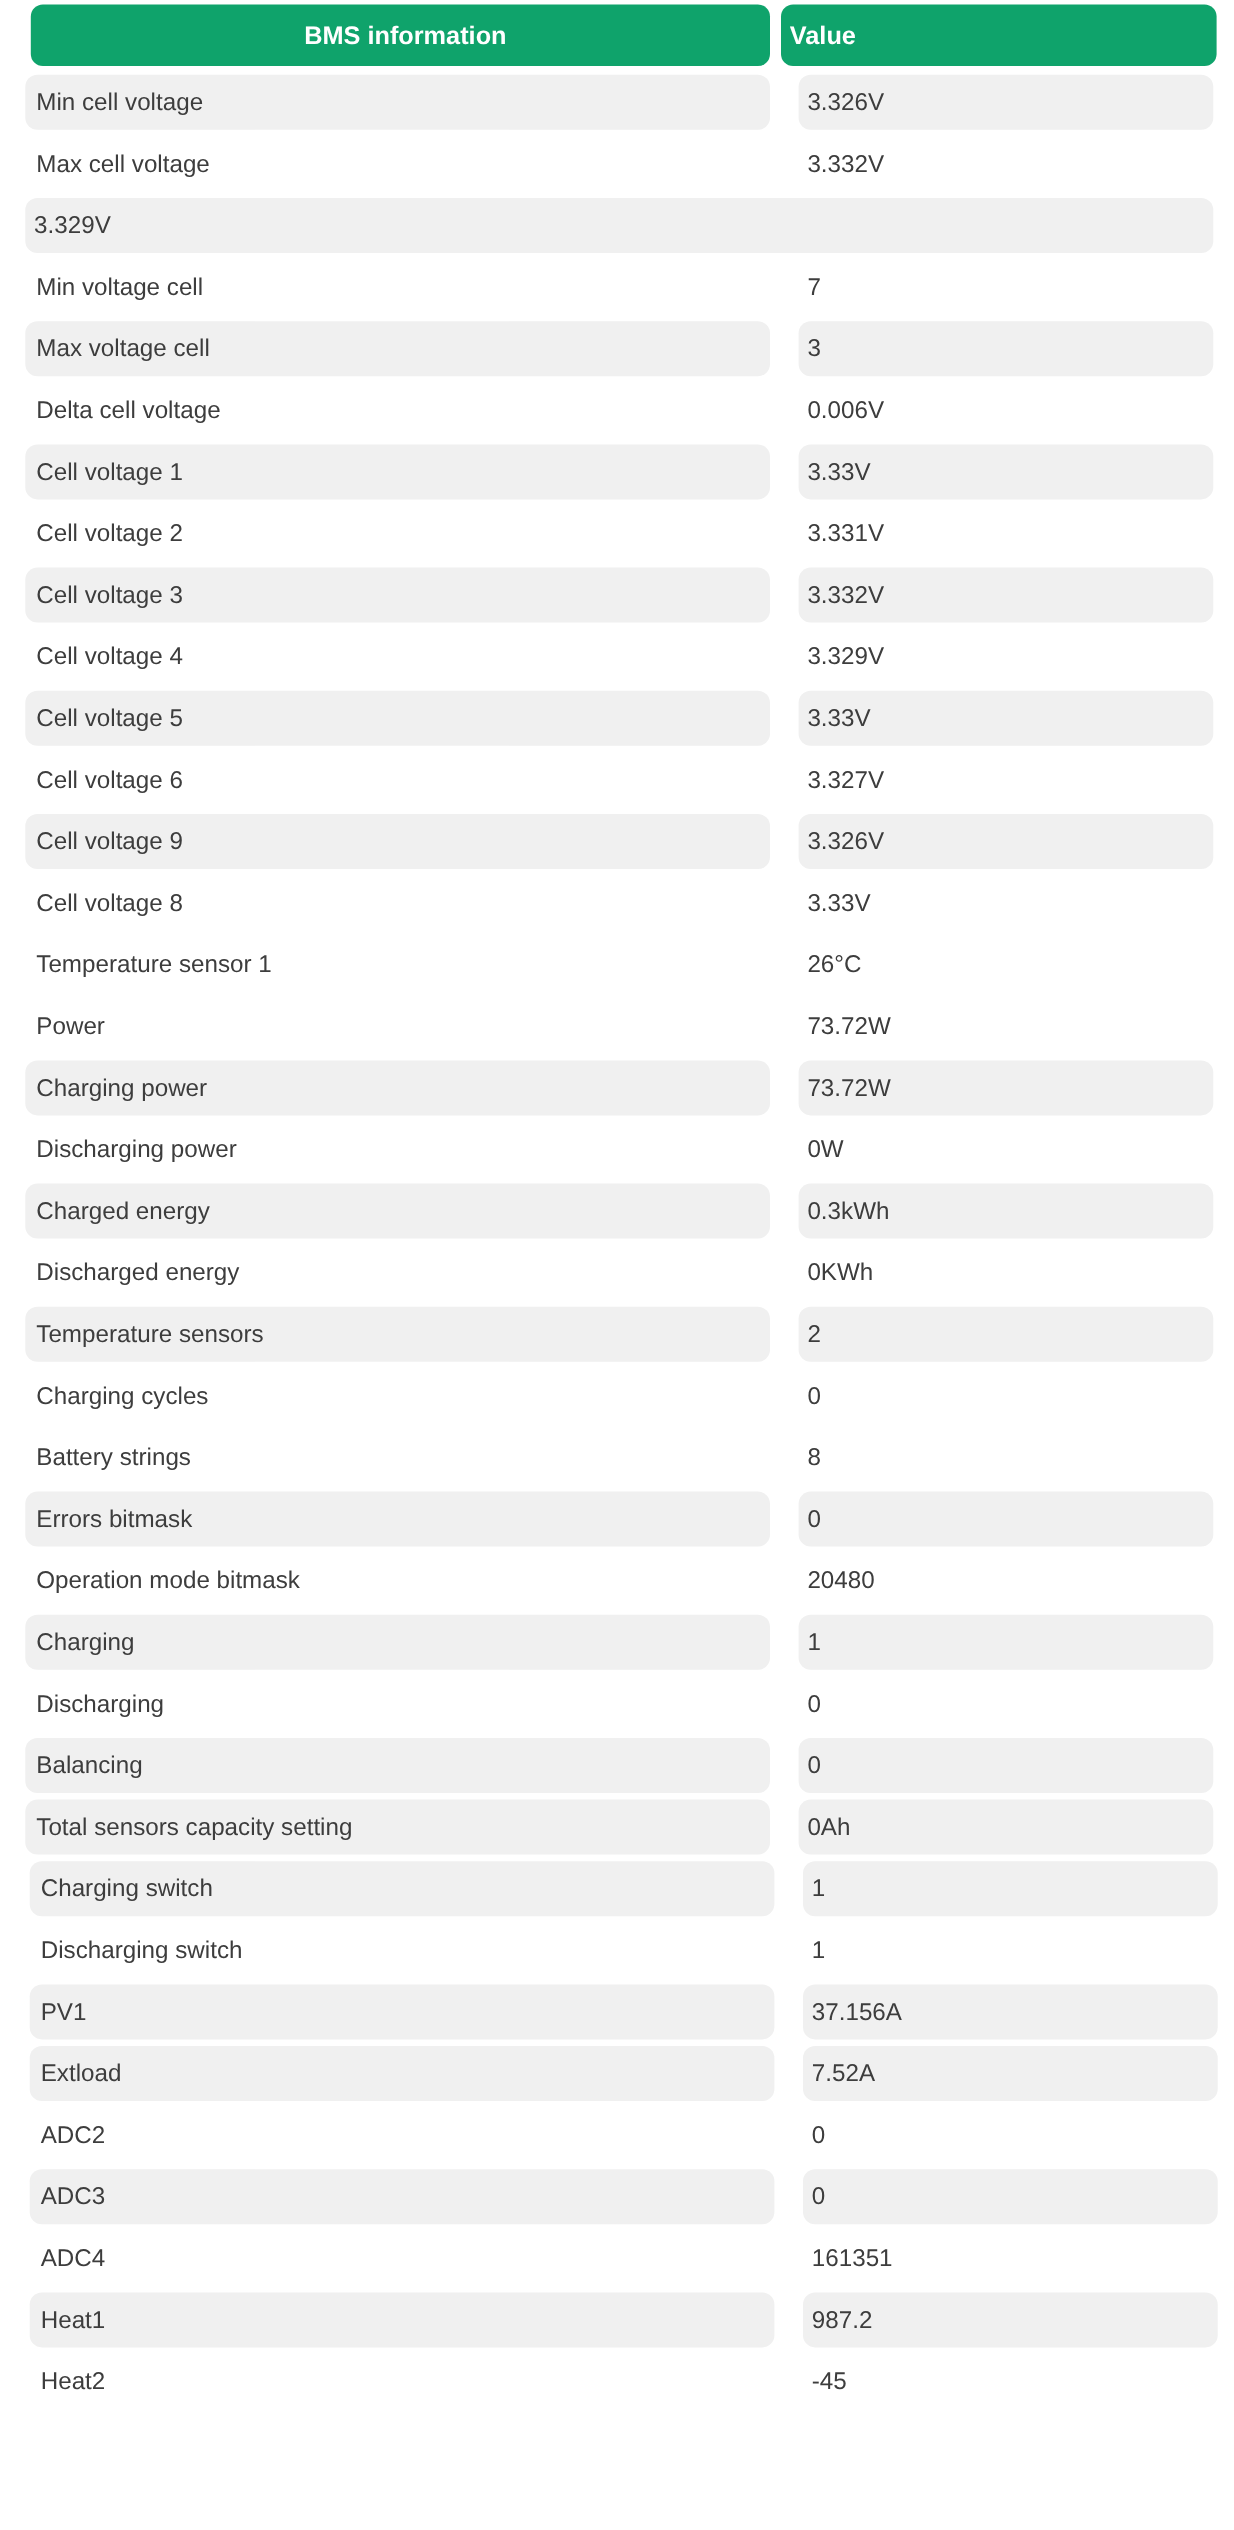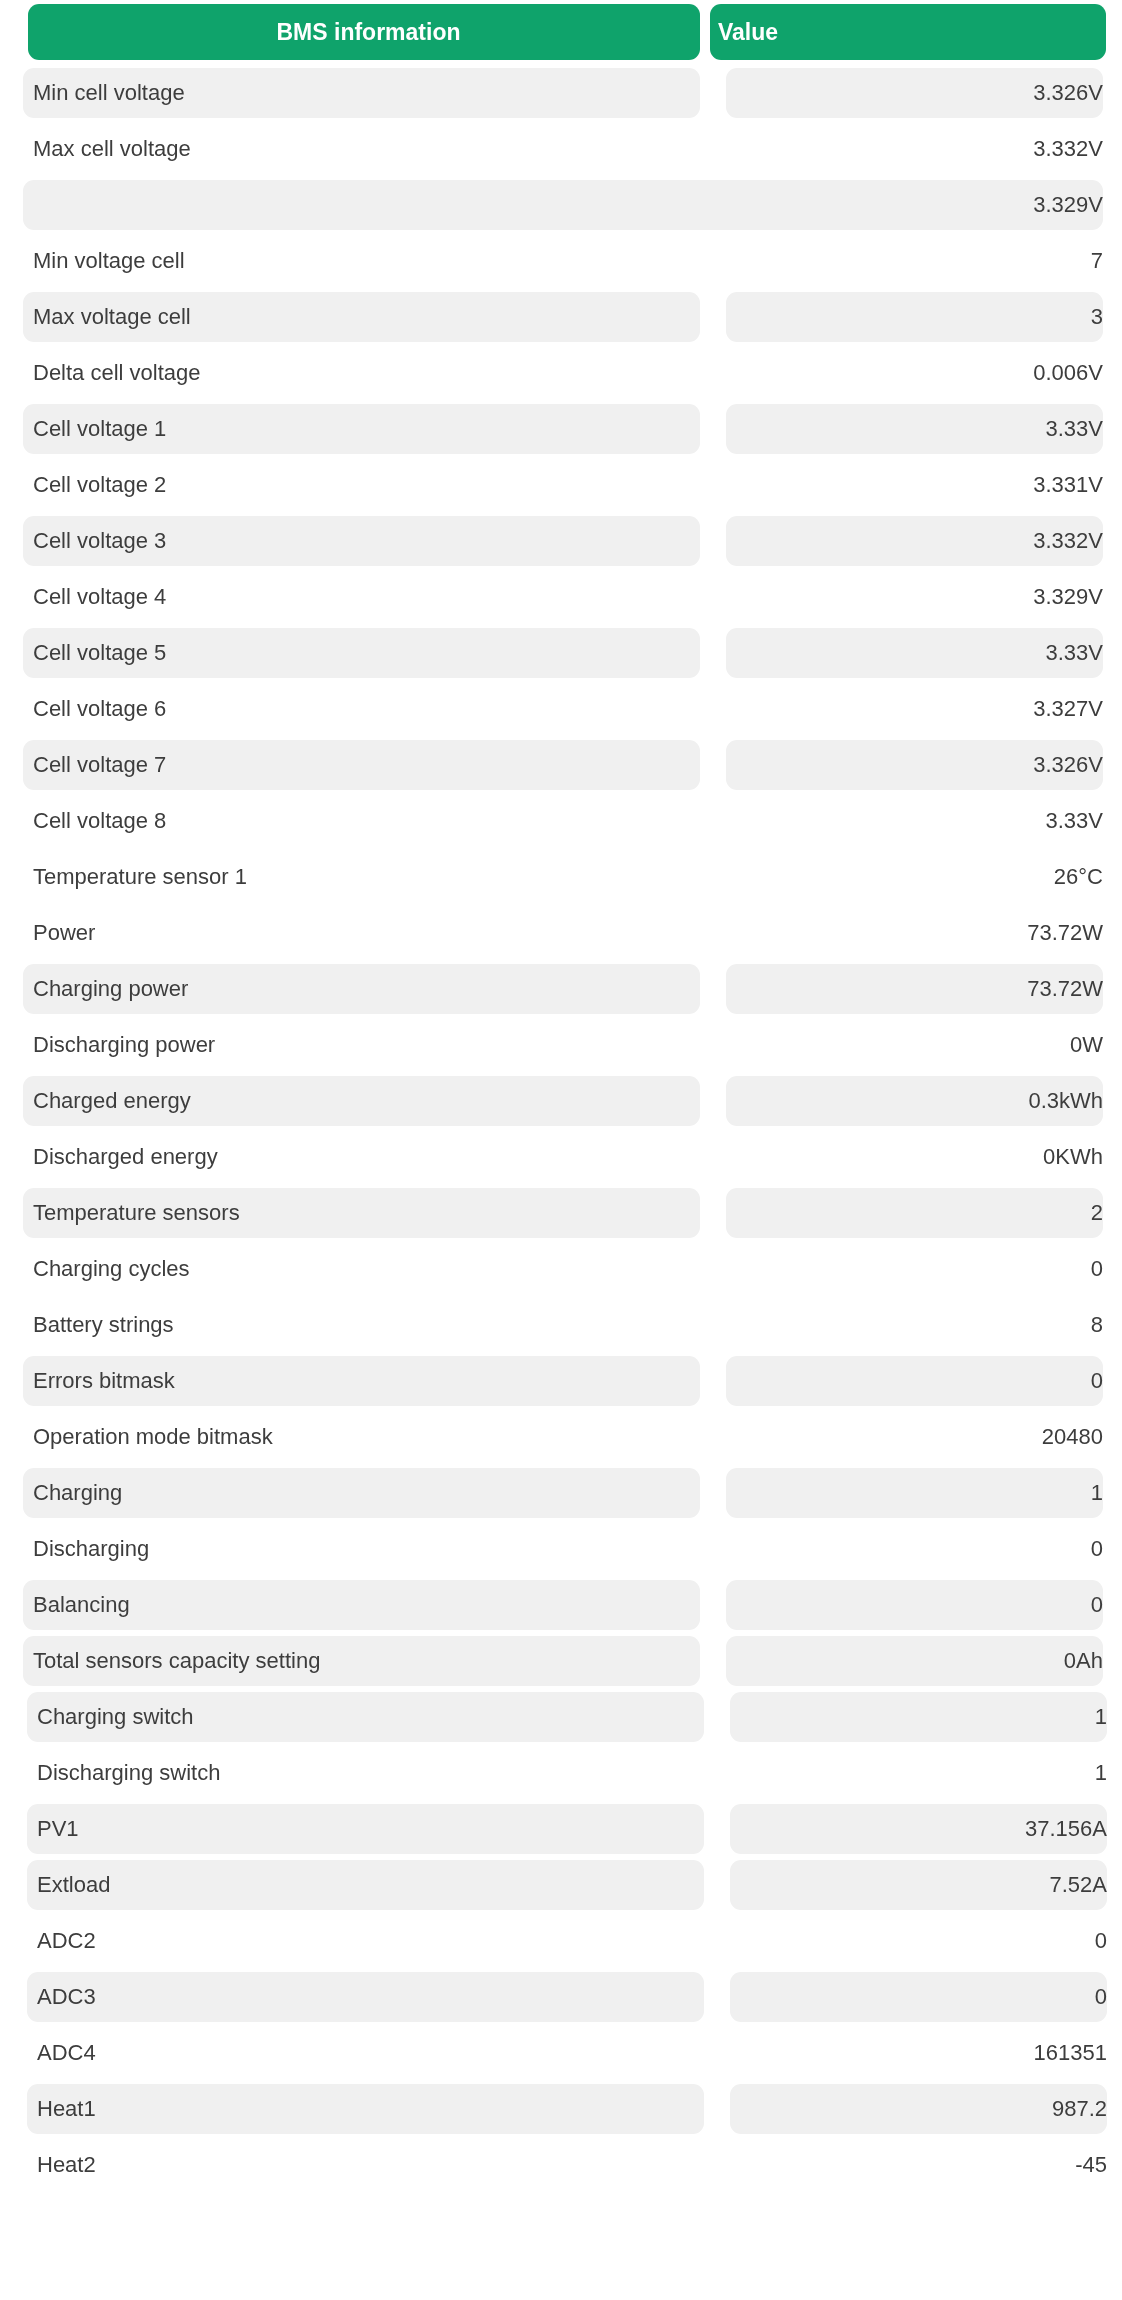--- a/index.html
+++ b/index.html
@@ -43,21 +43,21 @@
     font-size: 22px;
     line-height: 50px;
   }
   .row .cell {
     border-radius: 11px;
     white-space: nowrap;
     overflow: hidden;
   }
   .row.shaded .cell { background: var(--shade, #f0f0f0); }
   .row .label { flex: 0 0 677px; padding-left: 10px; }
-  .row .value { flex: 1; padding-left: 8px; text-align: right; }
+  .row .value { flex: 1; padding-left: 8px; }
 
   
   .row.indented { margin-left: 27px; margin-right: 15px; }
 </style>
 </head>
 <body style="background: rgb(255, 255, 255);">
 
 <div class="table">
   <div class="hrow">
     <div class="cell label">BMS information</div>
@@ -105,21 +105,21 @@
       </div>
       <div class="row shaded">
         <div class="cell label">Cell voltage 5</div>
         <div class="cell value">3.33V</div>
       </div>
       <div class="row">
         <div class="cell label">Cell voltage 6</div>
         <div class="cell value">3.327V</div>
       </div>
       <div class="row shaded">
-        <div class="cell label">Cell voltage 7</div>
+        <div class="cell label">Cell voltage 9</div>
         <div class="cell value">3.326V</div>
       </div>
       <div class="row">
         <div class="cell label">Cell voltage 8</div>
         <div class="cell value">3.33V</div>
       </div>
       <div class="row">
         <div class="cell label">Temperature sensor 1</div>
         <div class="cell value">26°C</div>
       </div>

